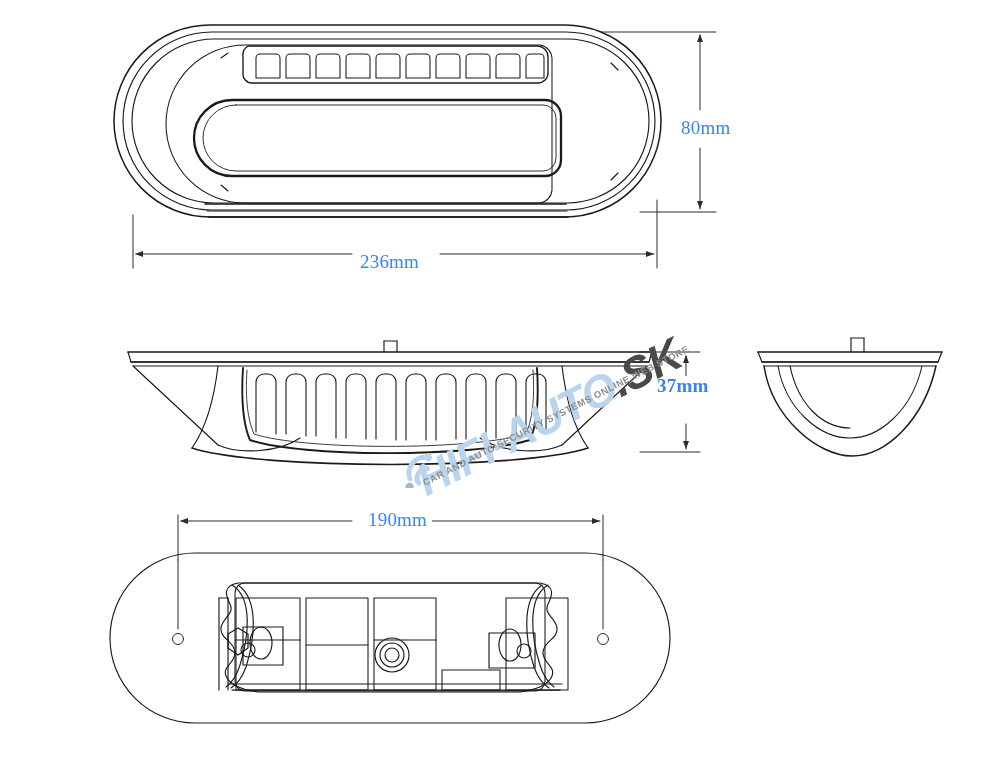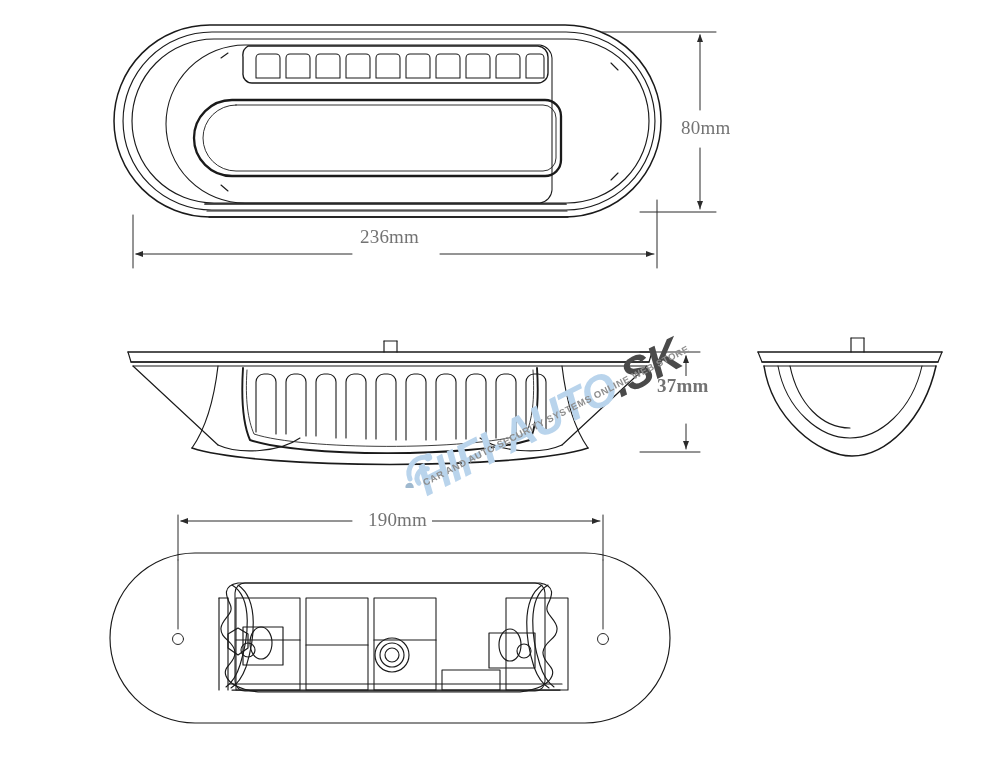--- a/index.html
+++ b/index.html
@@ -22,28 +22,28 @@
     position: absolute;
     left: 0;
     top: 0;
     width: 999px;
     height: 772px;
   }
   .dim-label {
     position: absolute;
     font-family: "Liberation Serif", "DejaVu Serif", serif;
     font-size: 19px;
-    color: #737373;
+    color: #3b82f6;
     letter-spacing: 0.2px;
     white-space: nowrap;
     background: #ffffff;
     padding: 0 5px;
     line-height: 1.1;
   }
-  #label-width-top  { left: 355px; top: 227px; }
+  #label-width-top  { left: 355px; top: 252px; }
   #label-height-top { left: 676px; top: 118px; }
   #label-height-mid { left: 652px; top: 376px; font-weight: bold; }
   #label-width-bottom { left: 363px; top: 510px; }
 
   
   #watermark {
     position: absolute;
     left: 383px;
     top: 300px;
     width: 300px;

